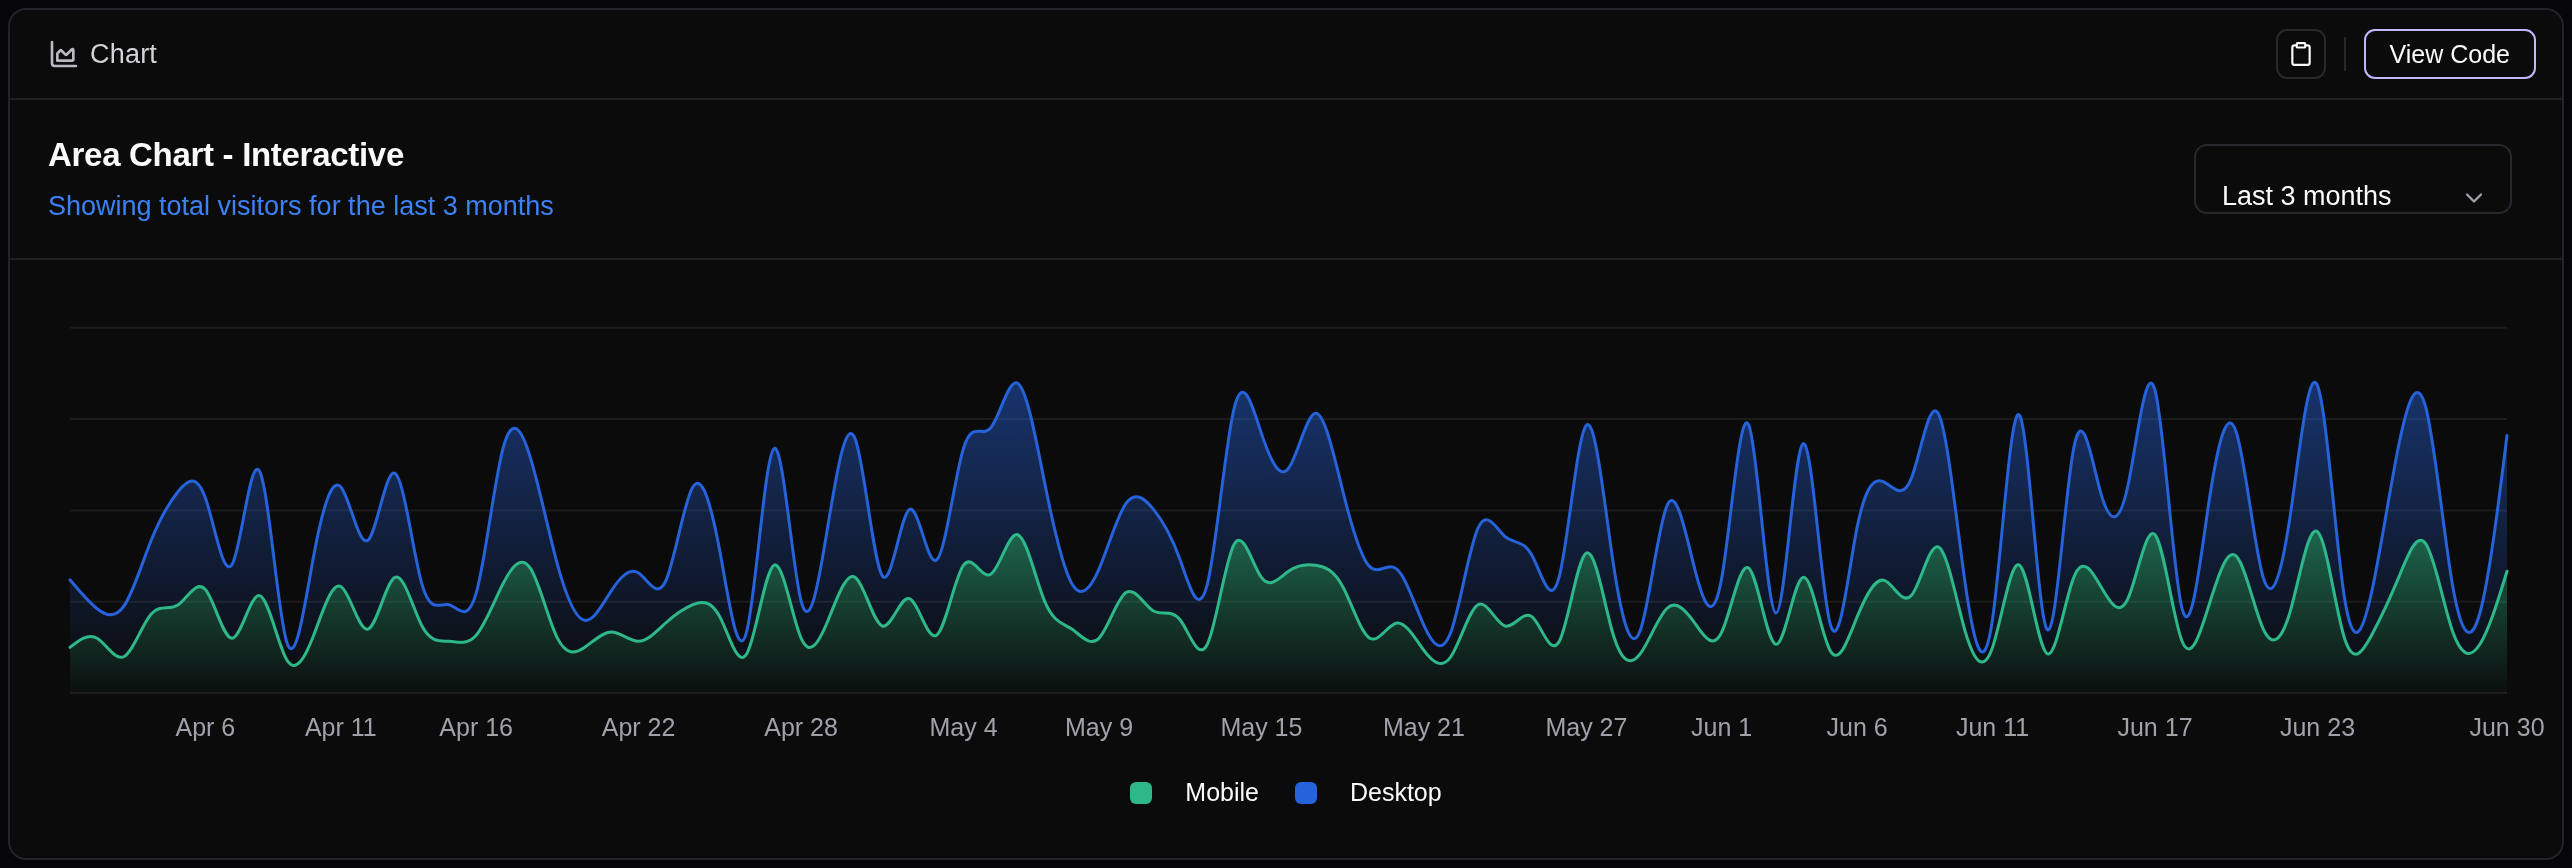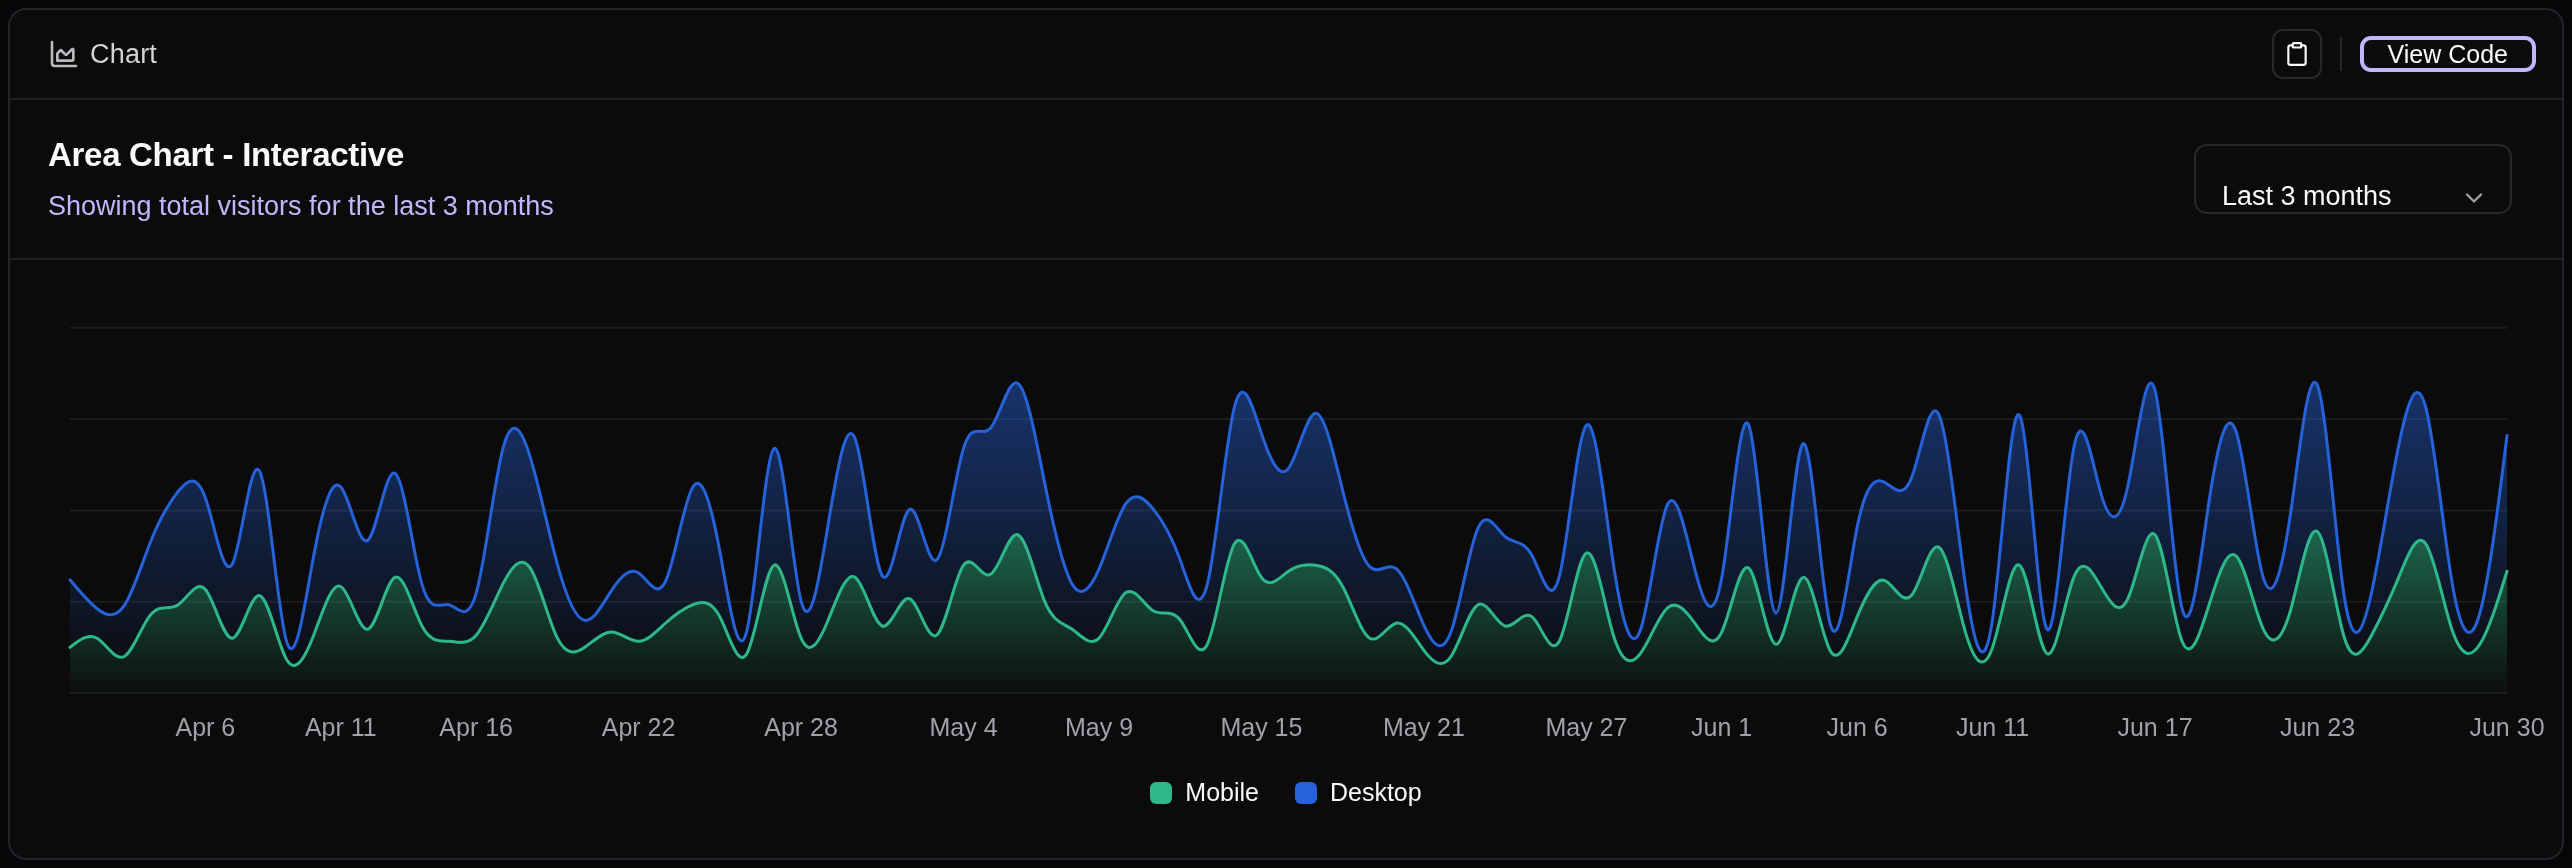--- a/index.html
+++ b/index.html
@@ -13,41 +13,41 @@
              border-bottom:2px solid #1f1f24; }
   .toolbar-left { display:flex; align-items:center; gap:10px; color:#d4d4d8; }
   .toolbar-left svg { width:32px; height:32px; stroke:#b9b9c0; }
   .toolbar-label { font-size:27px; color:#d4d4d8; letter-spacing:0.2px; }
   .toolbar-right { margin-left:auto; display:flex; align-items:center; }
   .icon-btn { width:50px; height:50px; border:2px solid #27272c; border-radius:11px;
               background:transparent; display:flex; align-items:center; justify-content:center;
               cursor:pointer; }
   .icon-btn svg { width:26px; height:26px; stroke:#fafafa; }
   .v-sep { width:2px; height:34px; background:#27272c; margin:0 18px; }
-  .code-btn { height:36px; padding:0 24px; border:4px solid #c4b5fd; border-radius:11px;
+  .code-btn { height:50px; padding:0 24px; border:2px solid #c4b5fd; border-radius:11px;
               background:transparent; color:#fafafa; font-size:25px; cursor:pointer;
               font-family:"Liberation Sans", sans-serif; }
 
   
   .hdr { height:160px; display:flex; align-items:center; justify-content:space-between;
          padding:0 50px 0 38px; border-bottom:2px solid #1f1f24; }
   .hdr-title { font-size:33px; font-weight:700; color:#fafafa; letter-spacing:-0.3px; }
-  .hdr-sub { font-size:27px; color:#c4b5fd; margin-top:17px; }
+  .hdr-sub { font-size:27px; color:#3b82f6; margin-top:17px; }
   .select { width:318px; height:70px; border:2px solid #27272c; border-radius:13px;
             display:flex; align-items:flex-end; justify-content:space-between;
             padding:0 22px 0 26px; cursor:pointer; background:transparent; }
   .select-value { font-size:27px; color:#fafafa; }
   .select svg { width:28px; height:28px; stroke:#a1a1aa; }
 
   
   .chart-wrap { position:relative; height:600px; padding-top:8px; }
   .legend { display:flex; justify-content:center; align-items:center; gap:36px; margin-top:26px; }
   .legend-item { display:flex; align-items:center; gap:13px; }
   .legend-swatch { width:22px; height:22px; border-radius:6px; }
-  .legend-label { font-size:25px; color:#fafafa; }
+  .legend-label { font-size:25px; color:#fafafa;margin-left:20px; }
 </style>
 </head>
 <body>
 
 <div class="card">
 
   <div class="toolbar">
     <div class="toolbar-left">
       <svg viewBox="0 0 24 24" fill="none" stroke-width="2" stroke-linecap="round" stroke-linejoin="round">
         <path d="M3 3v16a2 2 0 0 0 2 2h16"></path>

